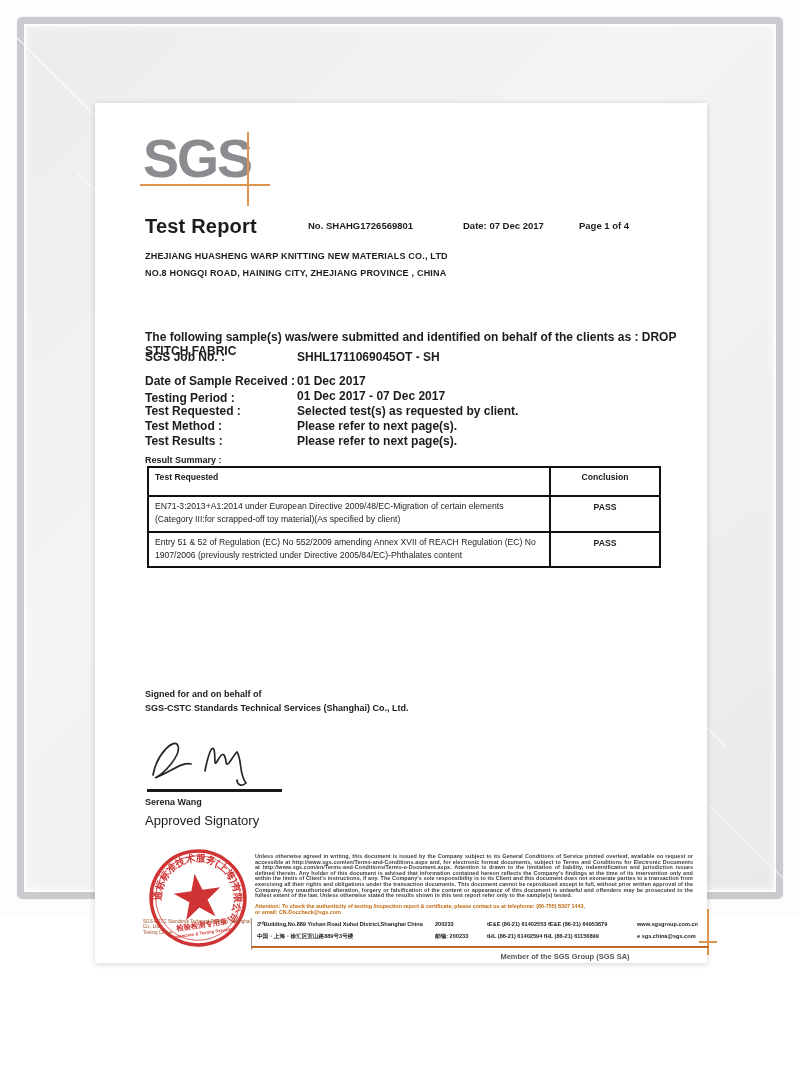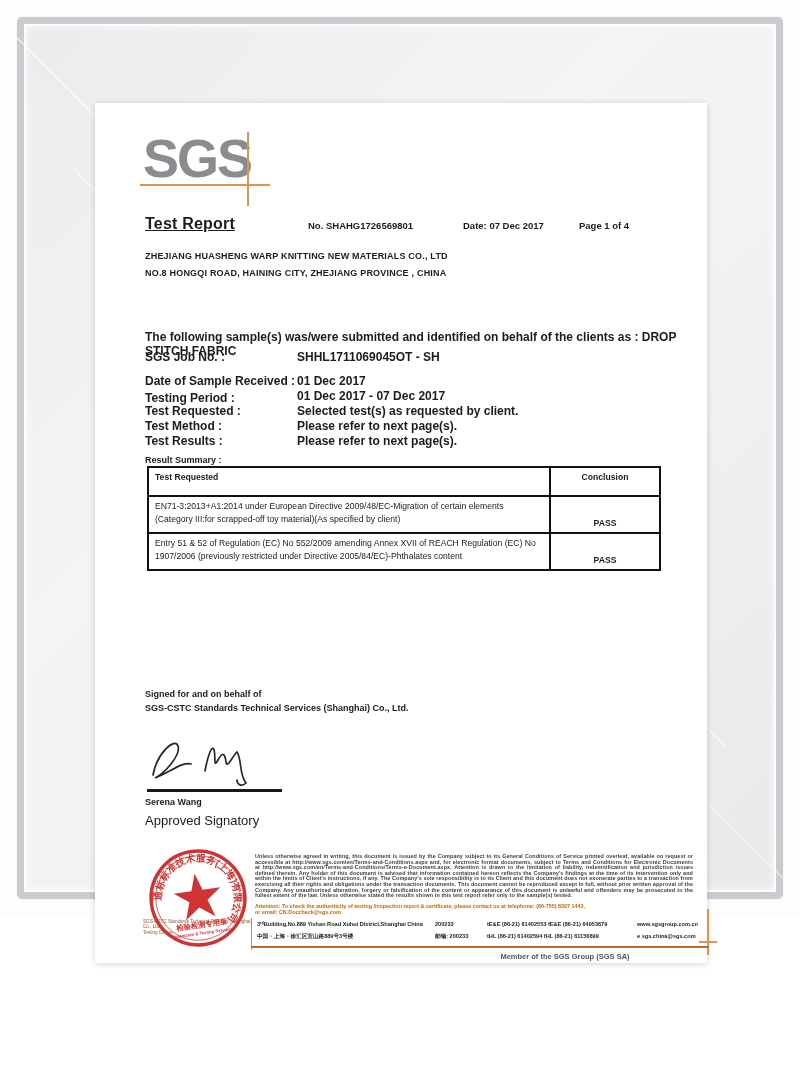--- a/index.html
+++ b/index.html
@@ -21,42 +21,42 @@
   .paper { position:absolute; left:95px; top:103px; width:612px; height:860px; background:#ffffff;
     box-shadow: 0 1px 6px rgba(0,0,0,.18); font-family:"Liberation Sans", sans-serif; color:#1c1c1c; }
   .abs { position:absolute; }
 
   
   .sgs-logo { left:48px; top:28px; font-size:54px; font-weight:bold; color:#8a8c8f; letter-spacing:-2px; line-height:1; }
   .mark-h { left:45px; top:81px; width:130px; height:2px; background:#dd9450; }
   .mark-v { left:152px; top:29px; width:2px; height:74px; background:#dd9450; }
 
   
-  .title { left:50px; top:112px; font-size:16px; font-weight:bold; letter-spacing:.2px;text-decoration:underline; }
+  .title { left:50px; top:112px; font-size:20px; font-weight:bold; letter-spacing:.2px; }
   .hd { font-size:9.5px; font-weight:600; top:117px;text-align:right; }
   .hd-no   { left:213px; }
   .hd-date { left:368px; }
   .hd-page { left:484px; }
 
   .client1 { left:50px; top:148px; font-size:9px;  font-weight:600; letter-spacing:.2px; }
   .client2 { left:50px; top:165px; font-size:9px;  font-weight:600; letter-spacing:.2px; }
 
   .sampleline { left:50px; top:227px; font-size:12px; font-weight:600; }
 
   .fld-label { left:50px;  font-size:12px; font-weight:600; }
   .fld-value { left:190px; font-size:12px; font-weight:600;margin-left:12px; }
 
   .rs-label { left:50px; top:352px; font-size:9px; font-weight:600; }
 
   
   .rtable { left:52px; top:363px; width:514px; border:2px solid #111; border-collapse:collapse; table-layout:fixed; }
   .rtable th, .rtable td { border:2px solid #111; font-size:8.6px; padding:3px 6px 4px 6px; vertical-align:top; }
   .rtable th { text-align:left; font-weight:bold; padding-top:4px; padding-bottom:13px; }
   .rtable .c-concl { width:110px; text-align:center; font-weight:bold;margin-top:18px; }
-  .rtable td.c-concl { font-weight:600; padding-top:21px; }
+  .rtable td.c-concl { font-weight:600; padding-top:5px; }
   .rtable td.c-test { line-height:1.55; }
 
   .signed1 { left:50px; top:586px; font-size:9px; font-weight:600; }
   .signed2 { left:50px; top:600px; font-size:9px; font-weight:600; }
   .sig-svg { left:50px; top:628px; }
   .sig-line { left:52px; top:686px; width:135px; height:3px; background:#1a1a1a; }
   .sig-name { left:50px; top:694px; font-size:9px; font-weight:600; }
   .sig-title{ left:50px; top:710px; font-size:13px; font-weight:400; }
 
   

